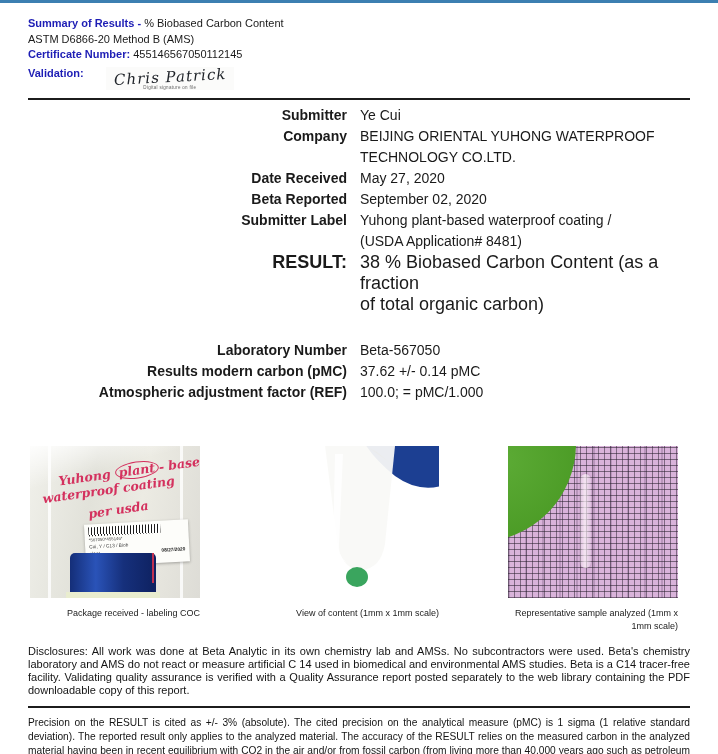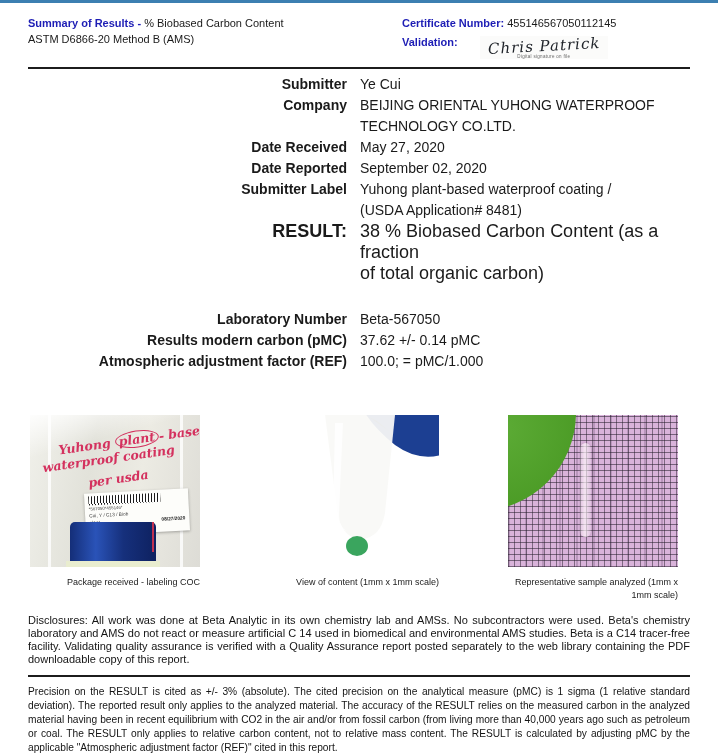--- a/index.html
+++ b/index.html
@@ -2,21 +2,21 @@
 <html><head>
 <meta charset="utf-8">
 <style>
   * { margin:0; padding:0; box-sizing:border-box; }
   html,body { width:718px; height:754px; background:#ffffff; overflow:hidden;
               font-family:"Liberation Sans", sans-serif; color:#1a1a1a; }
   .page { position:relative; width:718px; height:754px; background:#fff; }
 
   .topbar { height:3px; background:#3c7fb1; width:100%; }
 
-  .header { display:flex; padding:13px 28px 0 28px; }
+  .header { display:flex; padding:13px 28px 0 28px;flex-direction:column; }
   .header-left { flex:1; }
   .header-right { width:288px; }
   .blue { color:#1d1db5; font-weight:bold; }
   .title-line, .subtitle, .cert-line { font-size:11px; line-height:15px; }
   .subtitle { margin-top:1px; }
   .validation-line { margin-top:5px; display:flex; align-items:flex-start; font-size:11px; }
   .signature-wrap { display:inline-flex; flex-direction:column; align-items:center;
                     margin-left:22px; background:#fbfbfa; padding:1px 8px 0 8px; }
   .signature { font-family:"DejaVu Serif", serif; font-style:italic; font-size:15px;
                color:#20242a; transform:rotate(-3deg); letter-spacing:1px; white-space:nowrap; }
@@ -132,21 +132,21 @@
           <div>TECHNOLOGY CO.LTD.</div>
         </div>
     </div>
     <div class="info-row">
       <div class="row-label">Date Received</div>
       <div class="row-value">
           <div>May 27, 2020</div>
         </div>
     </div>
     <div class="info-row">
-      <div class="row-label">Date Reported</div>
+      <div class="row-label">Beta Reported</div>
       <div class="row-value">
           <div>September 02, 2020</div>
         </div>
     </div>
     <div class="info-row">
       <div class="row-label">Submitter Label</div>
       <div class="row-value">
           <div>Yuhong plant-based waterproof coating /</div>
           <div>(USDA Application# 8481)</div>
         </div>

